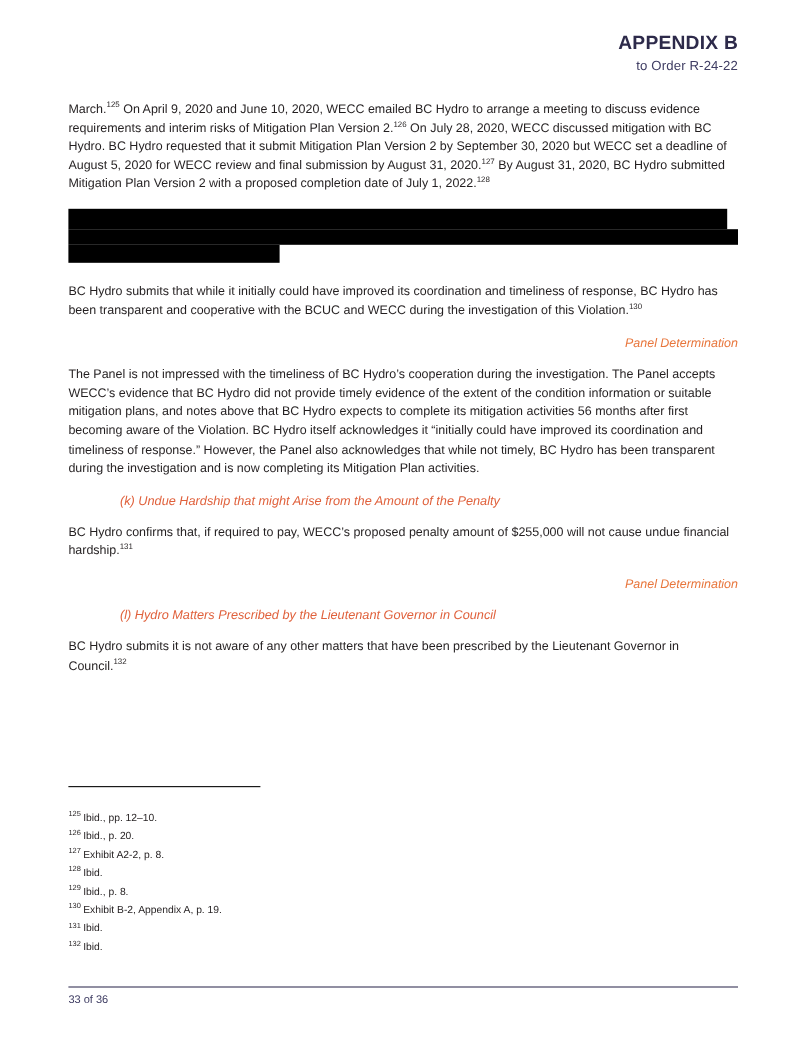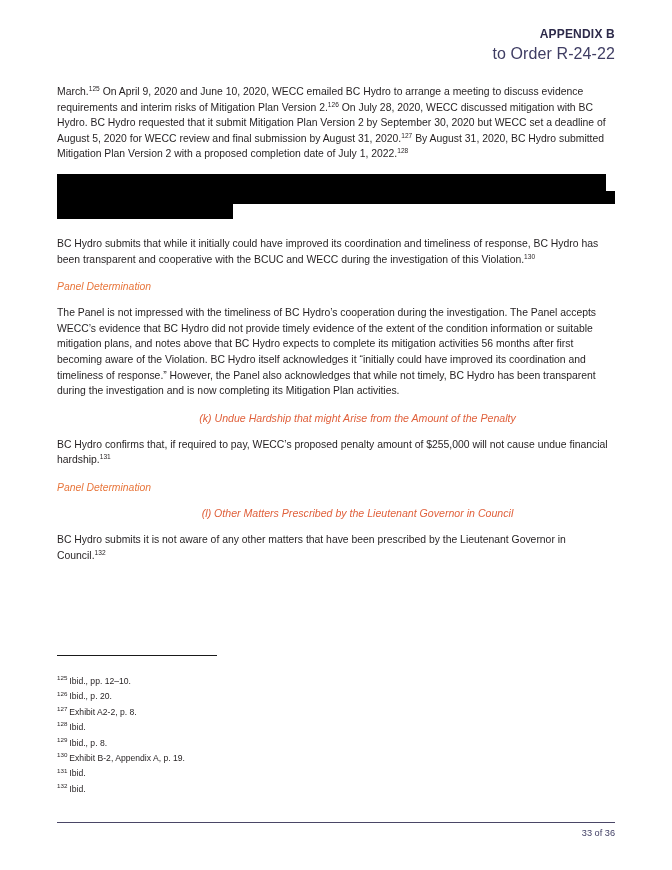--- a/index.html
+++ b/index.html
@@ -24,27 +24,27 @@
   }
   
   .header {
     position: absolute;
     right: 57px;
     top: 26px;
     text-align: right;
     line-height: 1.38;
   }
   .header-title {
-    font-size: 12px;
+    font-size: 16px;
     font-weight: bold;
     color: #2d2a4a;
     letter-spacing: 0.2px;
   }
   .header-sub {
-    font-size: 16px;
+    font-size: 11px;
     color: #3f3d63;
     letter-spacing: 0.1px;
   }
   
   .content {
     position: absolute;
     left: 57px;
     top: 84px;
     width: 558px;
   }
@@ -60,30 +60,30 @@
     vertical-align: super;
     line-height: 0;
   }
   h4.sub {
     margin: 0 0 11px 0;
     font-size: 10.4px;
     font-weight: normal;
     font-style: italic;
     color: #e8763c;
     line-height: 15px;
+    text-align: right;
   }
   h4.sect {
     margin: 0 0 11px 0;
     padding-left: 43px;
     font-size: 10.6px;
     font-weight: normal;
     font-style: italic;
     color: #e0613c;
     line-height: 15px;
-    text-align: center;
   }
   .gap-before { margin-top: 14px; }
   
   .redaction {
     position: relative;
     width: 558px;
     height: 45px;
     margin: 9px 0 17px 0;
   }
   .redaction .bar {
@@ -123,21 +123,21 @@
     top: 822px;
     width: 558px;
   }
   .footer-rule {
     width: 100%;
     height: 0;
     border-top: 1.4px solid #4a4666;
   }
   .footer-text {
     margin-top: 5px;
-    text-align: right;
+    text-align: left;
     font-size: 9.2px;
     color: #3f3d63;
   }
 </style>
 </head>
 <body>
 
 <div class="page">
 
   <div class="header">
@@ -162,21 +162,21 @@
 
     <p class="body gap-before">The Panel is not impressed with the timeliness of BC Hydro’s cooperation during the investigation. The Panel accepts WECC’s evidence that BC Hydro did not provide timely evidence of the extent of the condition information or suitable mitigation plans, and notes above that BC Hydro expects to complete its mitigation activities 56 months after first becoming aware of the Violation. BC Hydro itself acknowledges it “initially could have improved its coordination and timeliness of response.” However, the Panel also acknowledges that while not timely, BC Hydro has been transparent during the investigation and is now completing its Mitigation Plan activities.</p>
 
     <h4 class="sect gap-before">(k) Undue Hardship that might Arise from the Amount of the Penalty</h4>
 
     <p class="body">BC Hydro confirms that, if required to pay, WECC’s proposed penalty amount of $255,000 will not cause undue financial hardship.<sup>131</sup></p>
 
     <h4 class="sub gap-before">Panel Determination</h4>
 
 
-    <h4 class="sect gap-before">(l) Other Matters Prescribed by the Lieutenant Governor in Council</h4>
+    <h4 class="sect gap-before">(l) Hydro Matters Prescribed by the Lieutenant Governor in Council</h4>
 
     <p class="body">BC Hydro submits it is not aware of any other matters that have been prescribed by the Lieutenant Governor in Council.<sup>132</sup></p>
 
   </div>
 
   <div class="footnotes">
     <div class="fn-rule"></div>
     <div id="footnote-list">
         <div class="fn"><sup>125</sup><span>Ibid., pp. 12–10.</span></div>
         <div class="fn"><sup>126</sup><span>Ibid., p. 20.</span></div>

